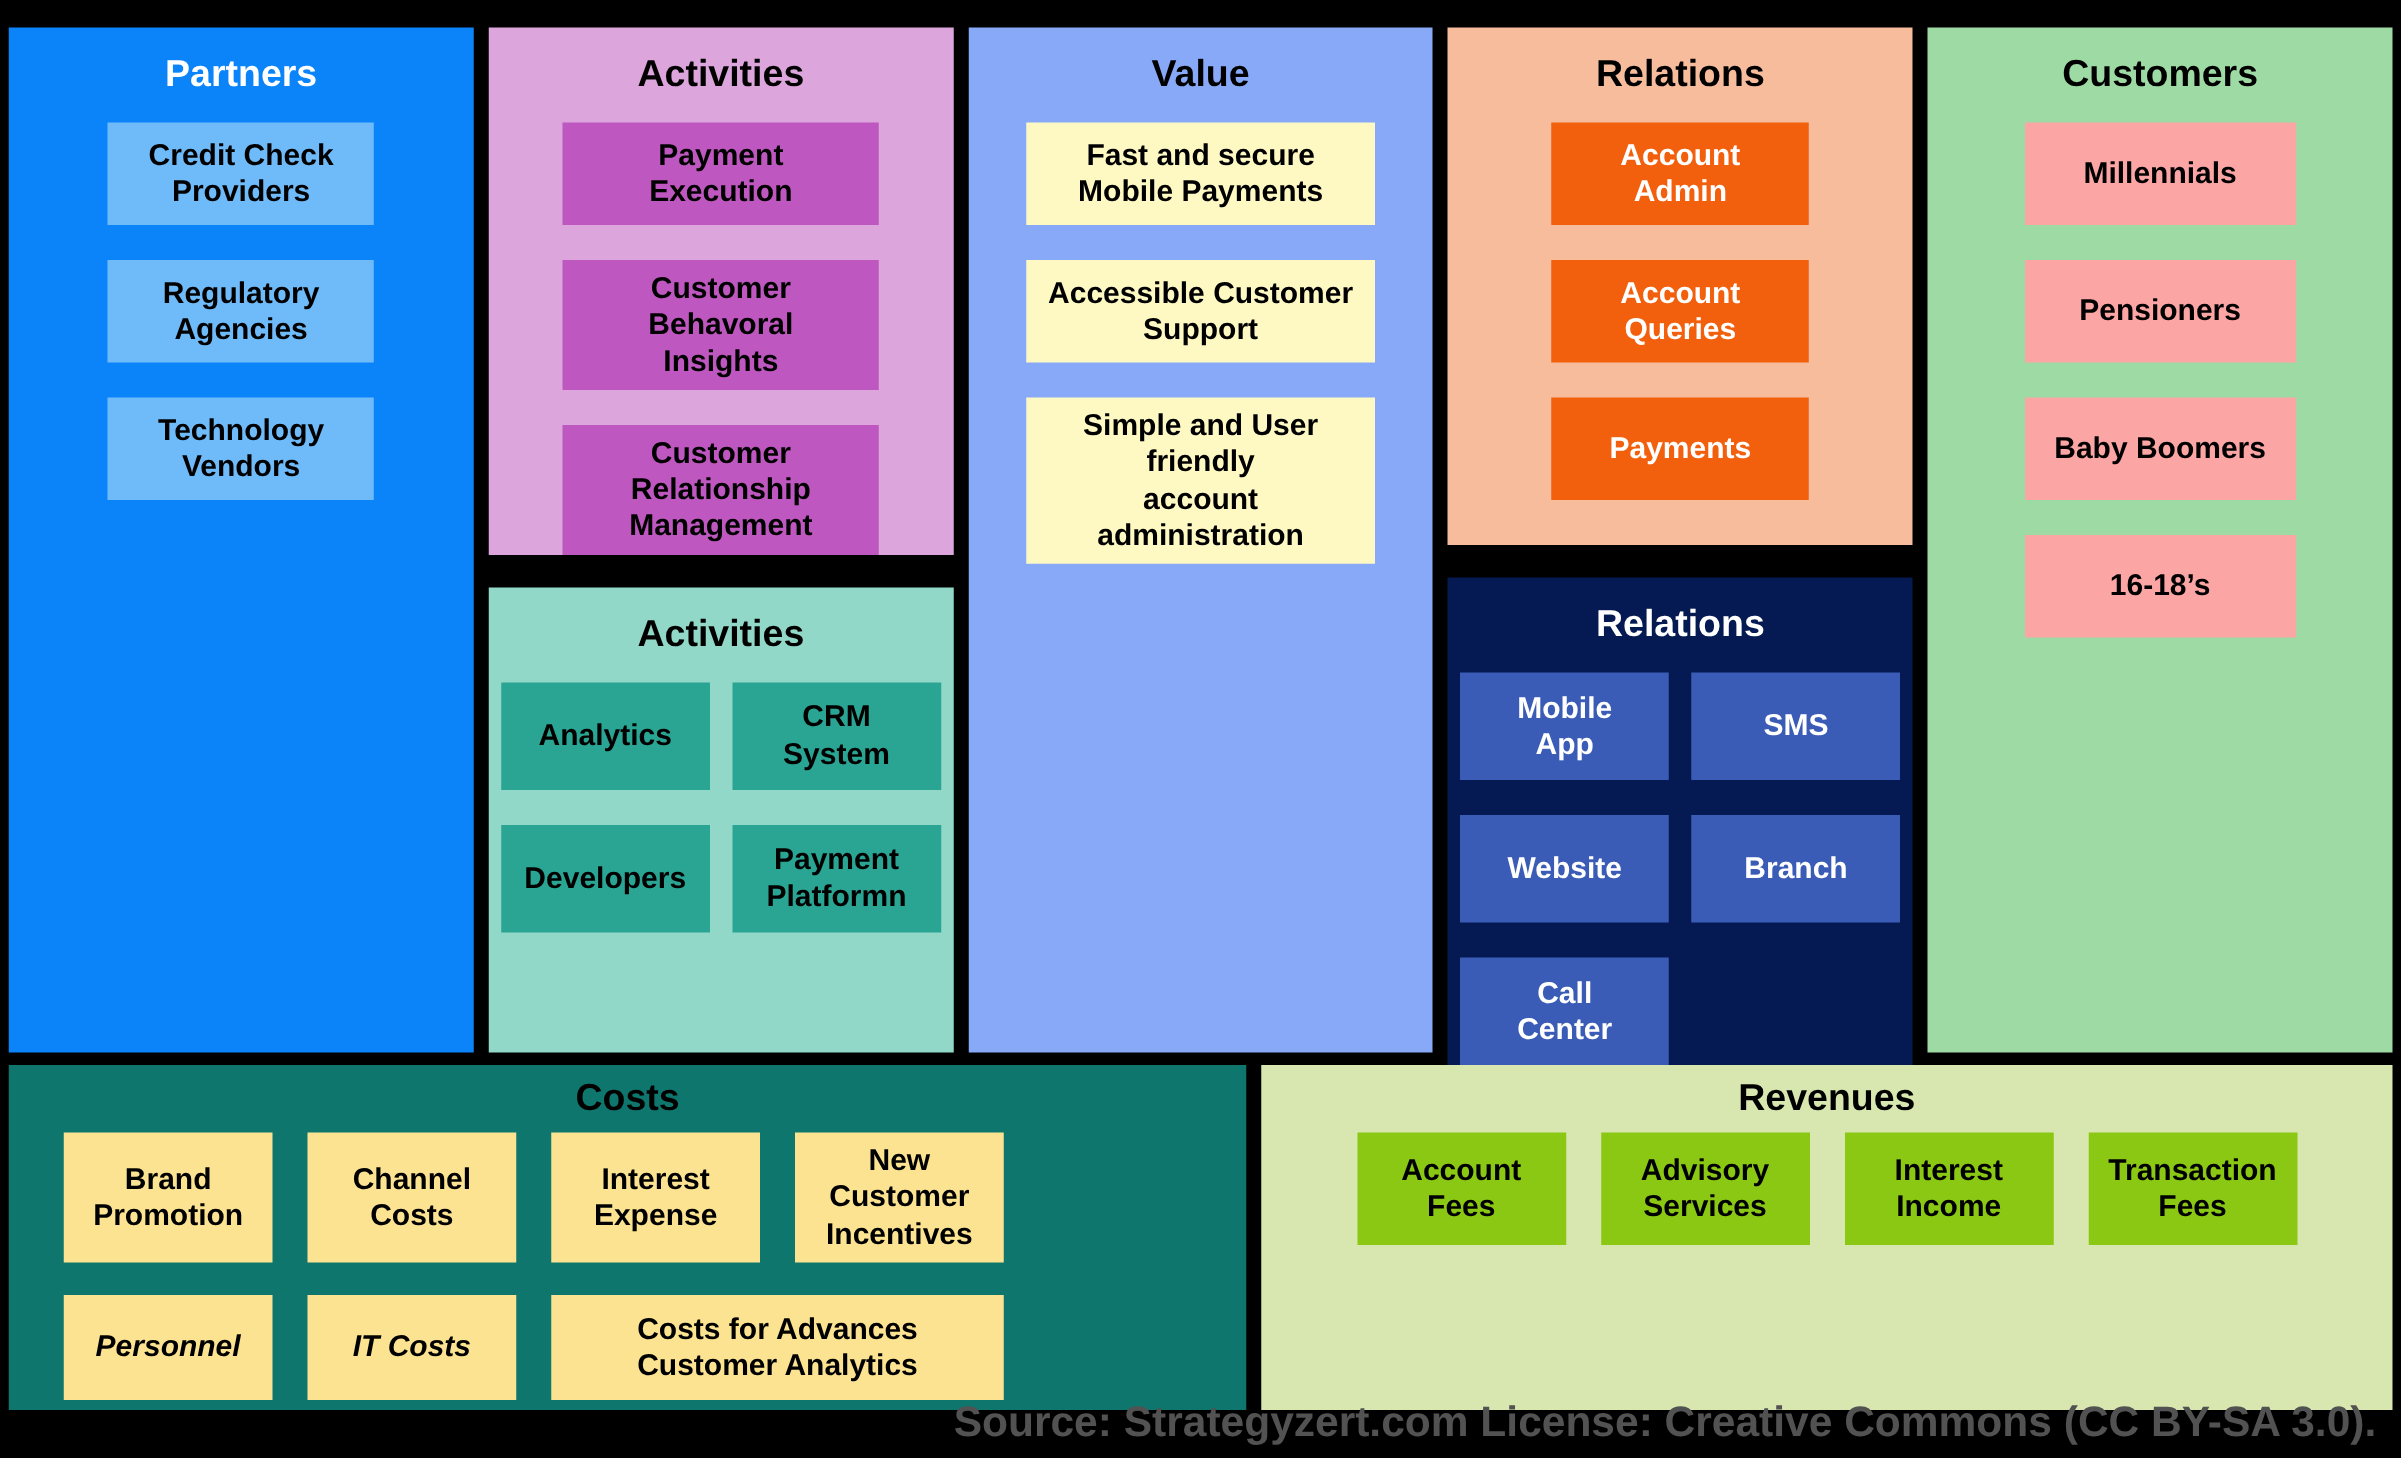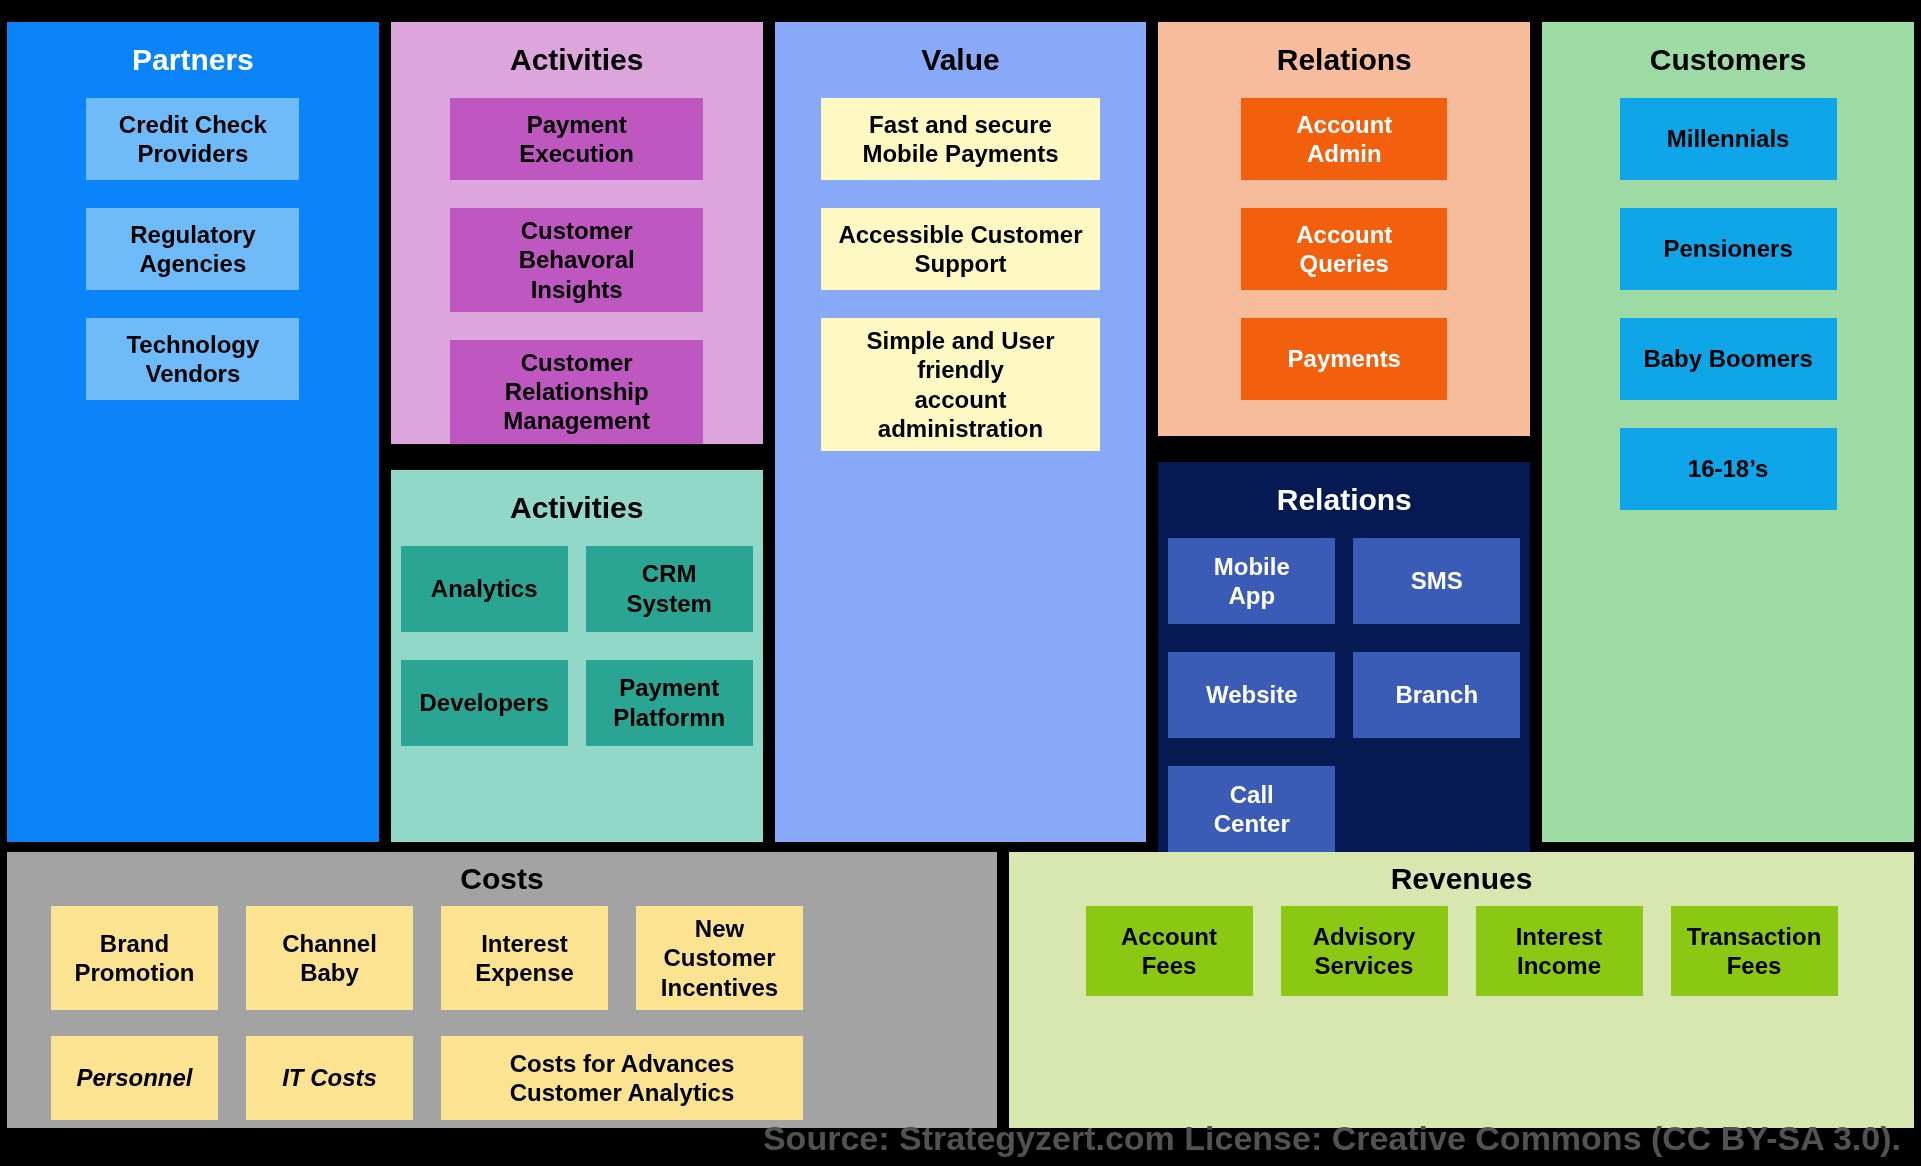--- a/index.html
+++ b/index.html
@@ -80,33 +80,33 @@
   .key-activities .card { background: #BE57BF; width: 253px; }
   .key-resources      { background: #92D8C8; }
   .key-resources .card{ background: #2AA493; }
   .value              { background: #87A9F8; }
   .value .card        { background: #fef9c3; width: 279px; }
   .relations-top      { background: #F6BC9C; }
   .relations-top .card{ background: #F2600D; width: 206px; color: #fff; }
   .channels           { background: #051A52; }
   .channels .card     { background: #3A5CB6; color: #fff; }
   .customers          { background: #9EDBA4; }
-  .customers .card    { background: #0ea5e9; width: 217px; }
+  .customers .card    { background: #fca5a5; width: 217px; }
 
   .bottom-row {
     position: absolute;
     left: 7px; top: 852px;
     height: 276px;
     width: 1907px;
     display: flex;
     gap: 12px;
   }
   .costs {
     width: 1025px;
-    background: #a3a3a3;
+    background: #0f766e;
     box-sizing: border-box;
   }
   .revenues {
     width: 937px;
     background: #D8E7AF;
     box-sizing: border-box;
   }
   .bottom-header {
     height: 54px;
     display: flex;
@@ -240,21 +240,21 @@
 </div>
 
 <div class="bottom-row">
 
   <div class="costs">
     <div class="bottom-header">Costs</div>
     <div class="costs-grid">
       <div class="card">Brand
 Promotion</div>
       <div class="card">Channel
-Baby</div>
+Costs</div>
       <div class="card">Interest
 Expense</div>
       <div class="card">New
 Customer
 Incentives</div>
       <div class="card short">Personnel</div>
       <div class="card short">IT Costs</div>
       <div class="card wide">Costs for Advances
 Customer Analytics</div>
     </div>

